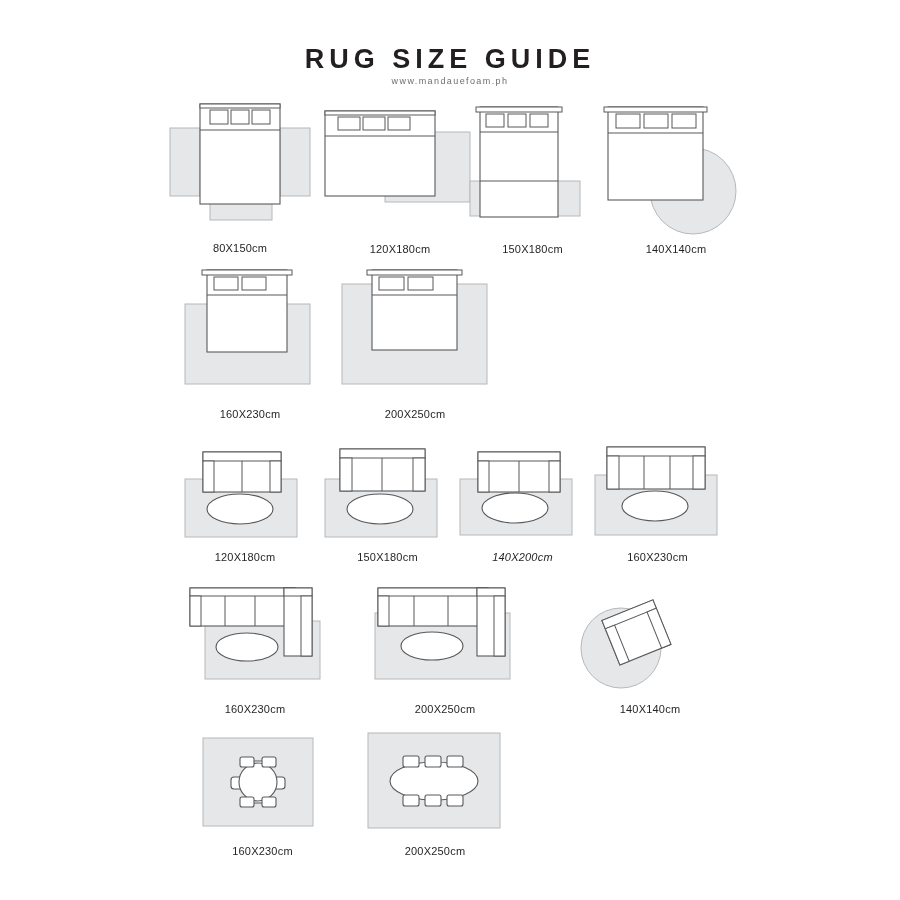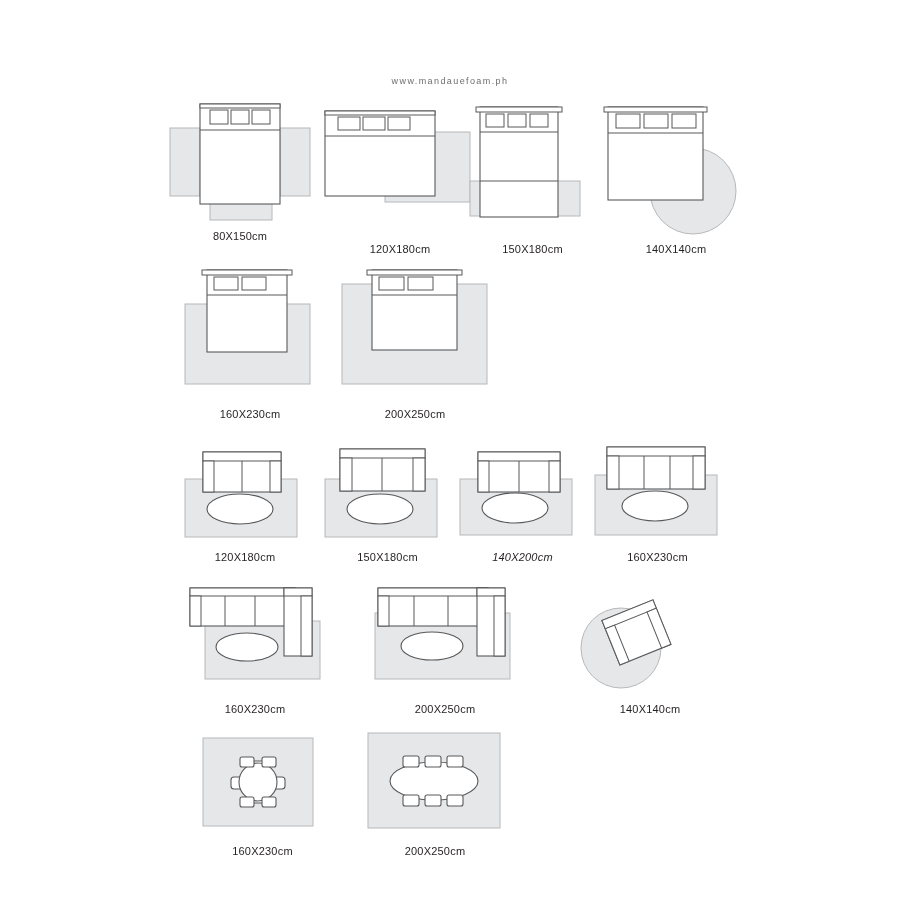--- a/index.html
+++ b/index.html
@@ -55,36 +55,37 @@
   .rug { fill: #e6e7e8; stroke: #b6b8ba; stroke-width: 1; }
   .obj { fill: #ffffff; stroke: #58595b; stroke-width: 1.1; }
   .obj-l { fill: #ffffff; stroke: #58595b; stroke-width: 1; }
   .objline { fill: none; stroke: #58595b; stroke-width: 1; }
 </style>
 </head>
 <body>
 
 <div class="page">
 
+  <div class="title">RUG SIZE GUIDE</div>
   <div class="subtitle">www.mandauefoam.ph</div>
 
   <div class="fig" style="left:170px; top:96px;">
     <svg width="140" height="130" viewBox="0 0 140 130">
       <rect class="rug" x="0" y="32" width="30" height="68"></rect>
       <rect class="rug" x="110" y="32" width="30" height="68"></rect>
       <rect class="rug" x="40" y="106" width="62" height="18"></rect>
       <rect class="obj" x="30" y="8" width="80" height="100"></rect>
       <rect class="obj-l" x="30" y="8" width="80" height="4"></rect>
       <rect class="obj-l" x="40" y="14" width="18" height="14"></rect>
       <rect class="obj-l" x="61" y="14" width="18" height="14"></rect>
       <rect class="obj-l" x="82" y="14" width="18" height="14"></rect>
       <line class="objline" x1="30" y1="34" x2="110" y2="34"></line>
     </svg>
   </div>
-  <div class="caption" style="left:170px; top:230px; width:140px;">80X150cm</div>
+  <div class="caption" style="left:170px; top:242px; width:140px;">80X150cm</div>
 
   <div class="fig" style="left:325px; top:105px;">
     <svg width="145" height="125" viewBox="0 0 145 125">
       <rect class="rug" x="60" y="27" width="85" height="70"></rect>
       <rect class="obj" x="0" y="6" width="110" height="85"></rect>
       <rect class="obj-l" x="0" y="6" width="110" height="4"></rect>
       <rect class="obj-l" x="13" y="12" width="22" height="13"></rect>
       <rect class="obj-l" x="38" y="12" width="22" height="13"></rect>
       <rect class="obj-l" x="63" y="12" width="22" height="13"></rect>
       <line class="objline" x1="0" y1="31" x2="110" y2="31"></line>

